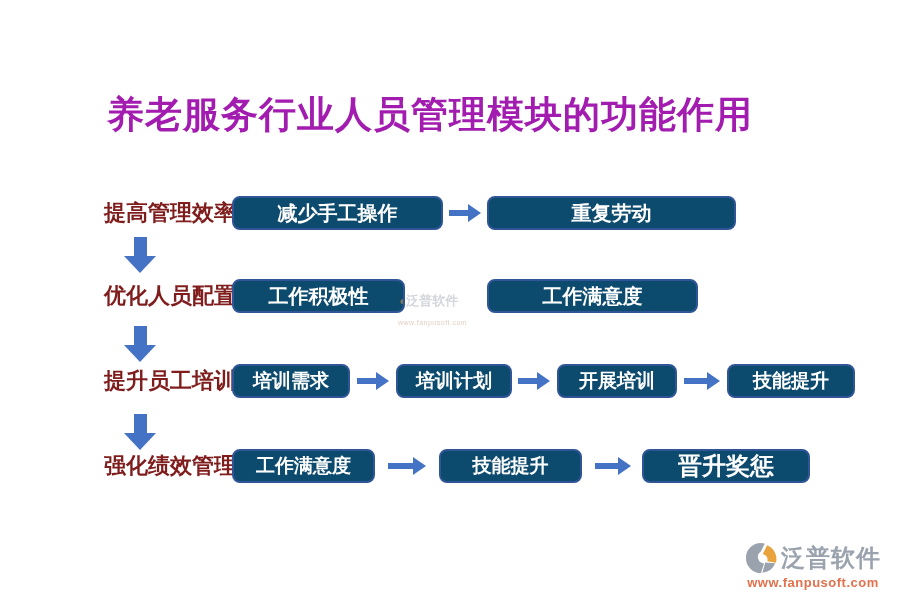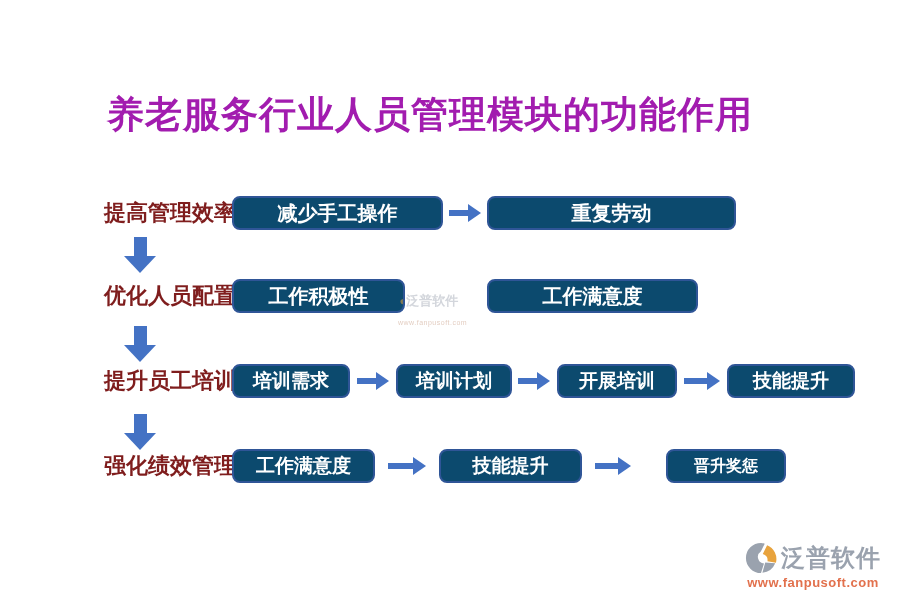--- a/index.html
+++ b/index.html
@@ -103,21 +103,21 @@
 <div class="box" style="left:232px;width:143px;top:449px;font-size:19px">工作满意度</div>
 <div class="right-arrow" style="left:388px;width:38px;top:449px">
     <div class="stem"></div>
     <div class="head"></div>
   </div>
 <div class="box" style="left:439px;width:143px;top:449px;font-size:19px">技能提升</div>
 <div class="right-arrow" style="left:595px;width:36px;top:449px">
     <div class="stem"></div>
     <div class="head"></div>
   </div>
-<div class="box" style="left:666px;width:120px;top:449px;font-size:16px">晋升奖惩</div>
+<div class="box" style="left:642px;width:168px;top:449px;font-size:24px">晋升奖惩</div>
 
 <div class="footer">
   <div class="brand-line">
     <svg width="32" height="32" viewBox="0 0 34 34">
       <path d="M17 1 a16 16 0 1 0 0 32 l3.2 -10.2 a7 7 0 0 1 -3.4 -12.8 l4.2 -8.2 a16 16 0 0 0 -4 -0.8 z" fill="#9AA2AE"></path>
       <path d="M23.5 3.4 l-4.6 9.4 a7 7 0 0 1 5 7.6 l9 1.6 a16 16 0 0 0 -9.4 -18.6 z" fill="#E8A33D"></path>
       <path d="M21.5 21.8 l-3 10.8 a16 16 0 0 0 13.6 -10 z" fill="#9AA2AE"></path>
     </svg>
     <span class="brand-name">泛普软件</span>
   </div>

